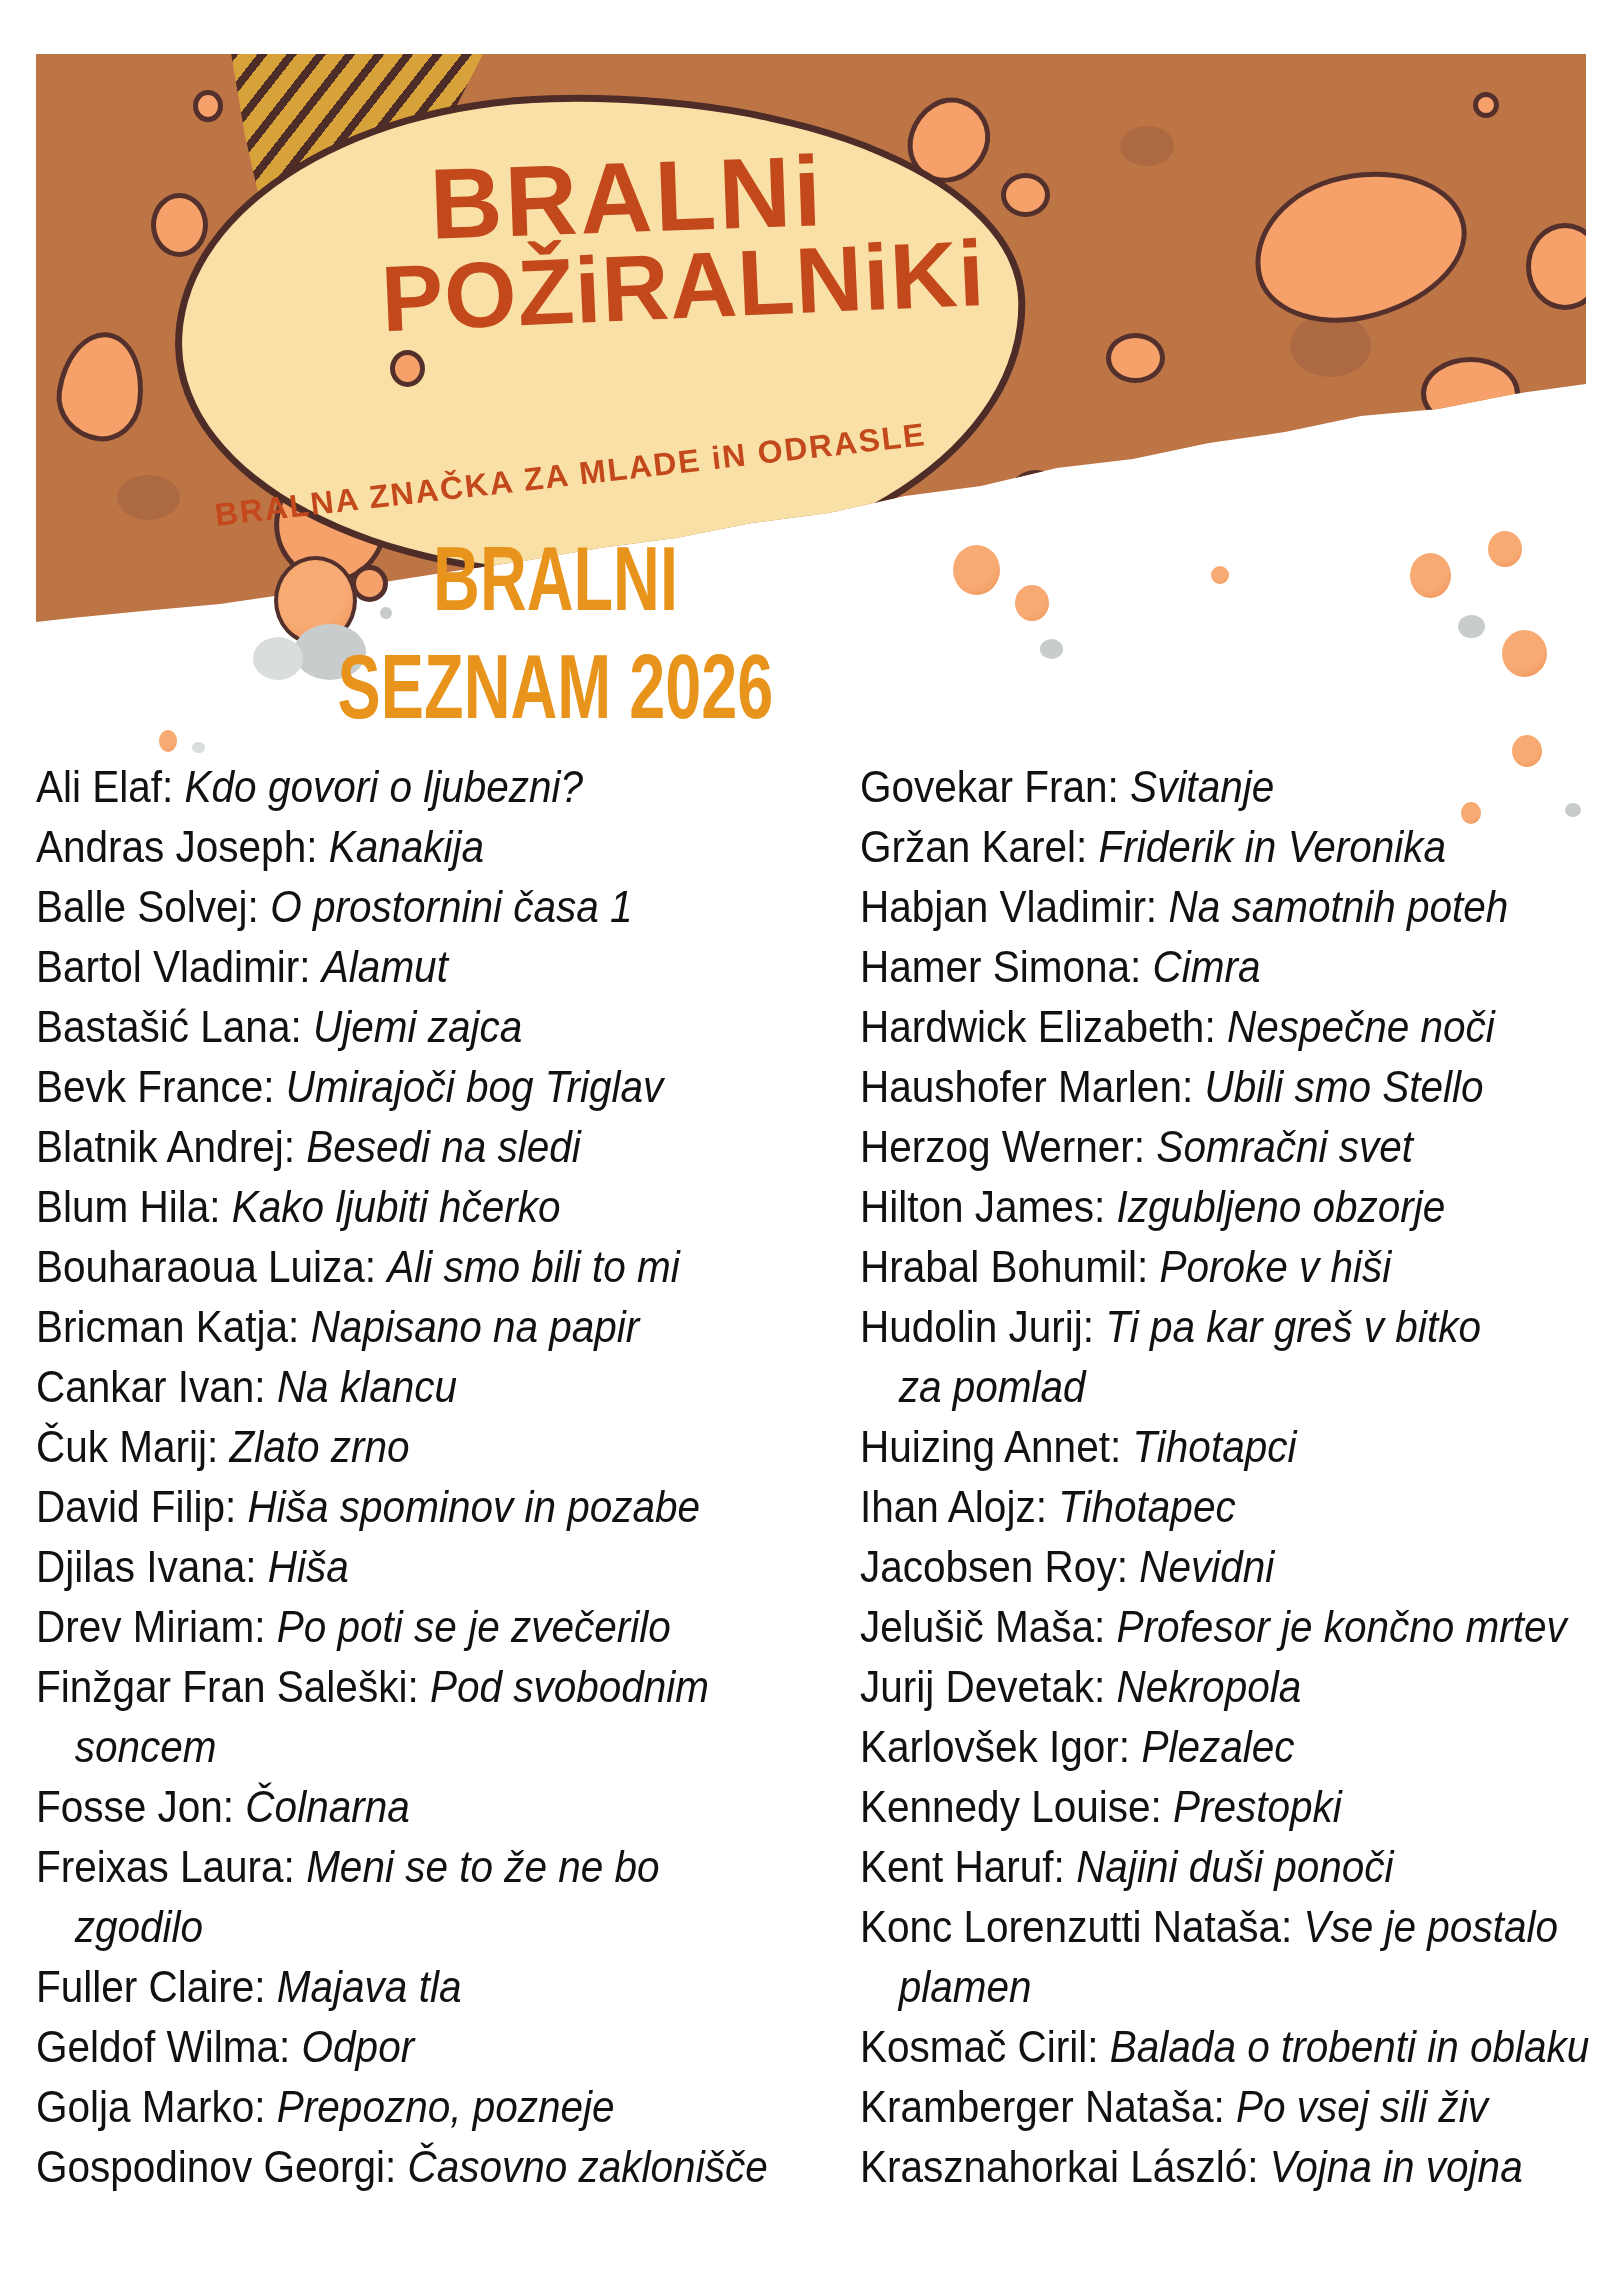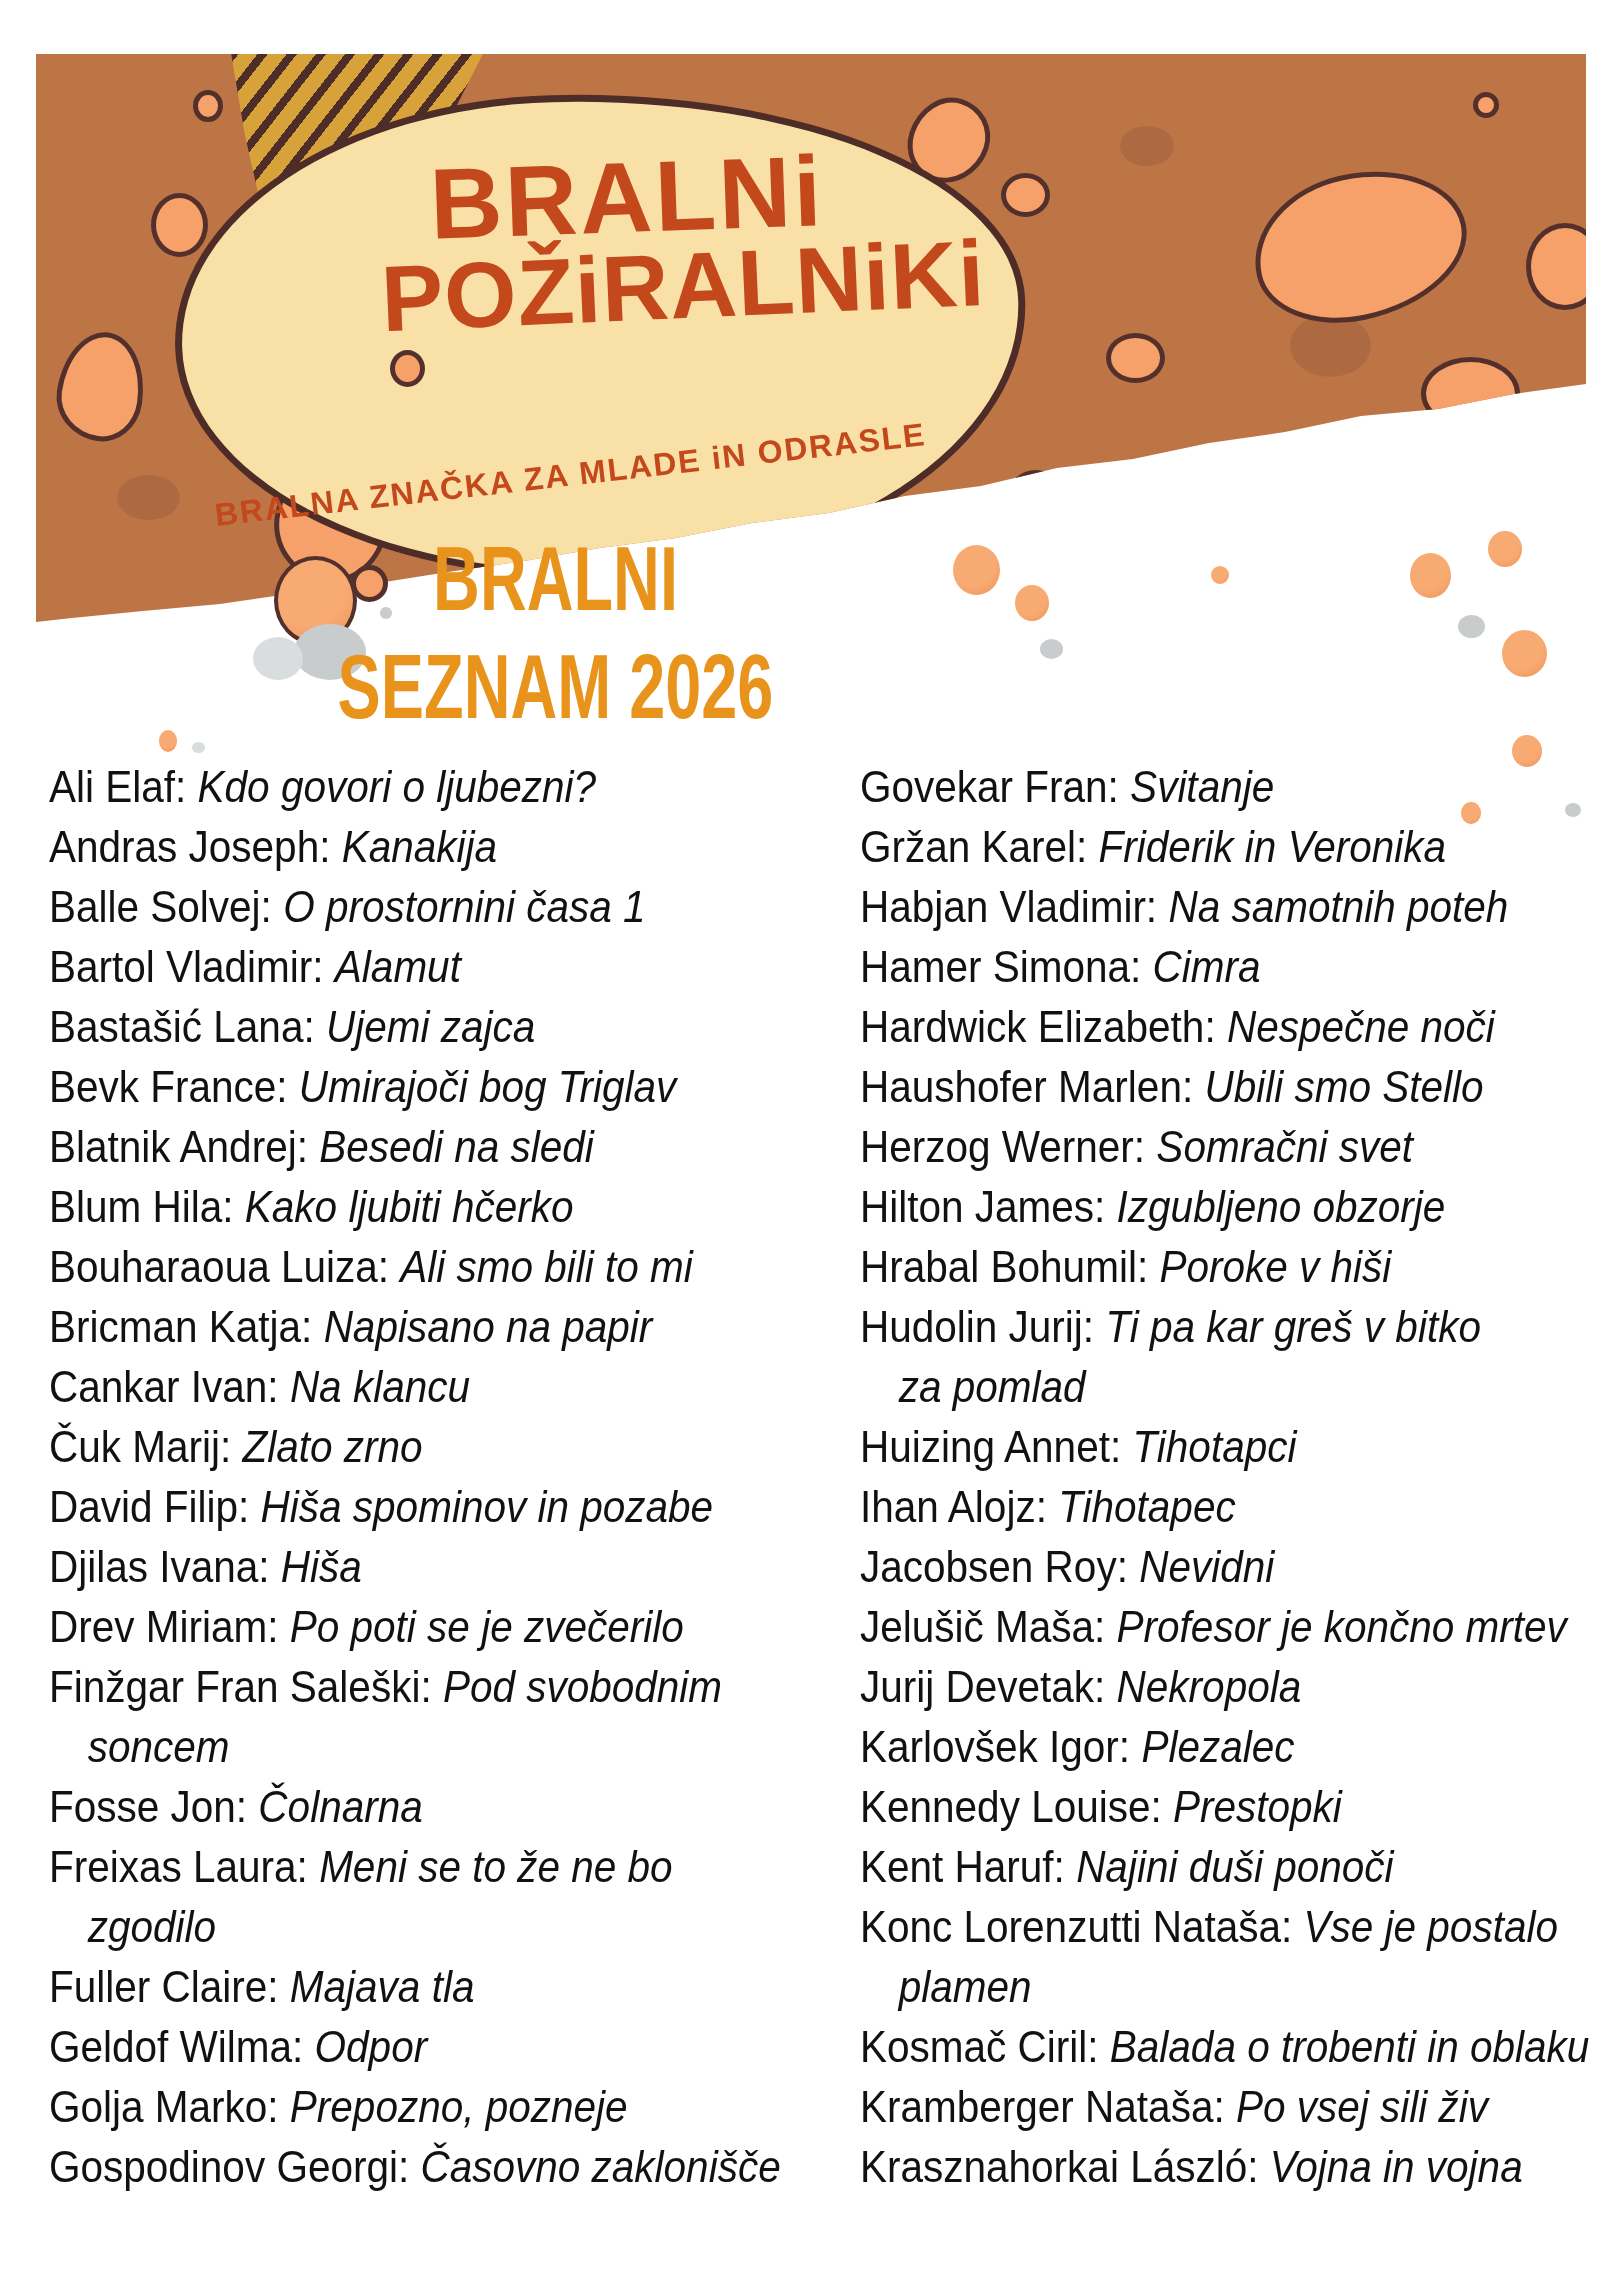--- a/index.html
+++ b/index.html
@@ -38,21 +38,21 @@
   .gb2{position:absolute;border-radius:50%;background:#DADDDE;}
   .owb{position:absolute;border-radius:50%;background:#F5A169;border:5.4px solid #53302C;}
 
   
   #heading{position:absolute;left:242px;top:525px;width:627px;text-align:center;
     color:#E8941C;font-weight:bold;font-size:90px;line-height:108px;}
   #heading .tl{display:block;transform:scaleX(.72);}
 
   
   .col{position:absolute;top:757px;width:824px;font-size:45px;line-height:60px;color:#111;}
-  #col-left{left:49px;}
+  #col-left{left:36px;}
   #col-right{left:860px;}
   .entry{padding-left:43px;text-indent:-43px;transform:scaleX(.9);transform-origin:0 0;}
   .entry i{font-style:italic;}
 </style>
 </head>
 <body>
 
 <div id="page">
 
   <div id="banner">

